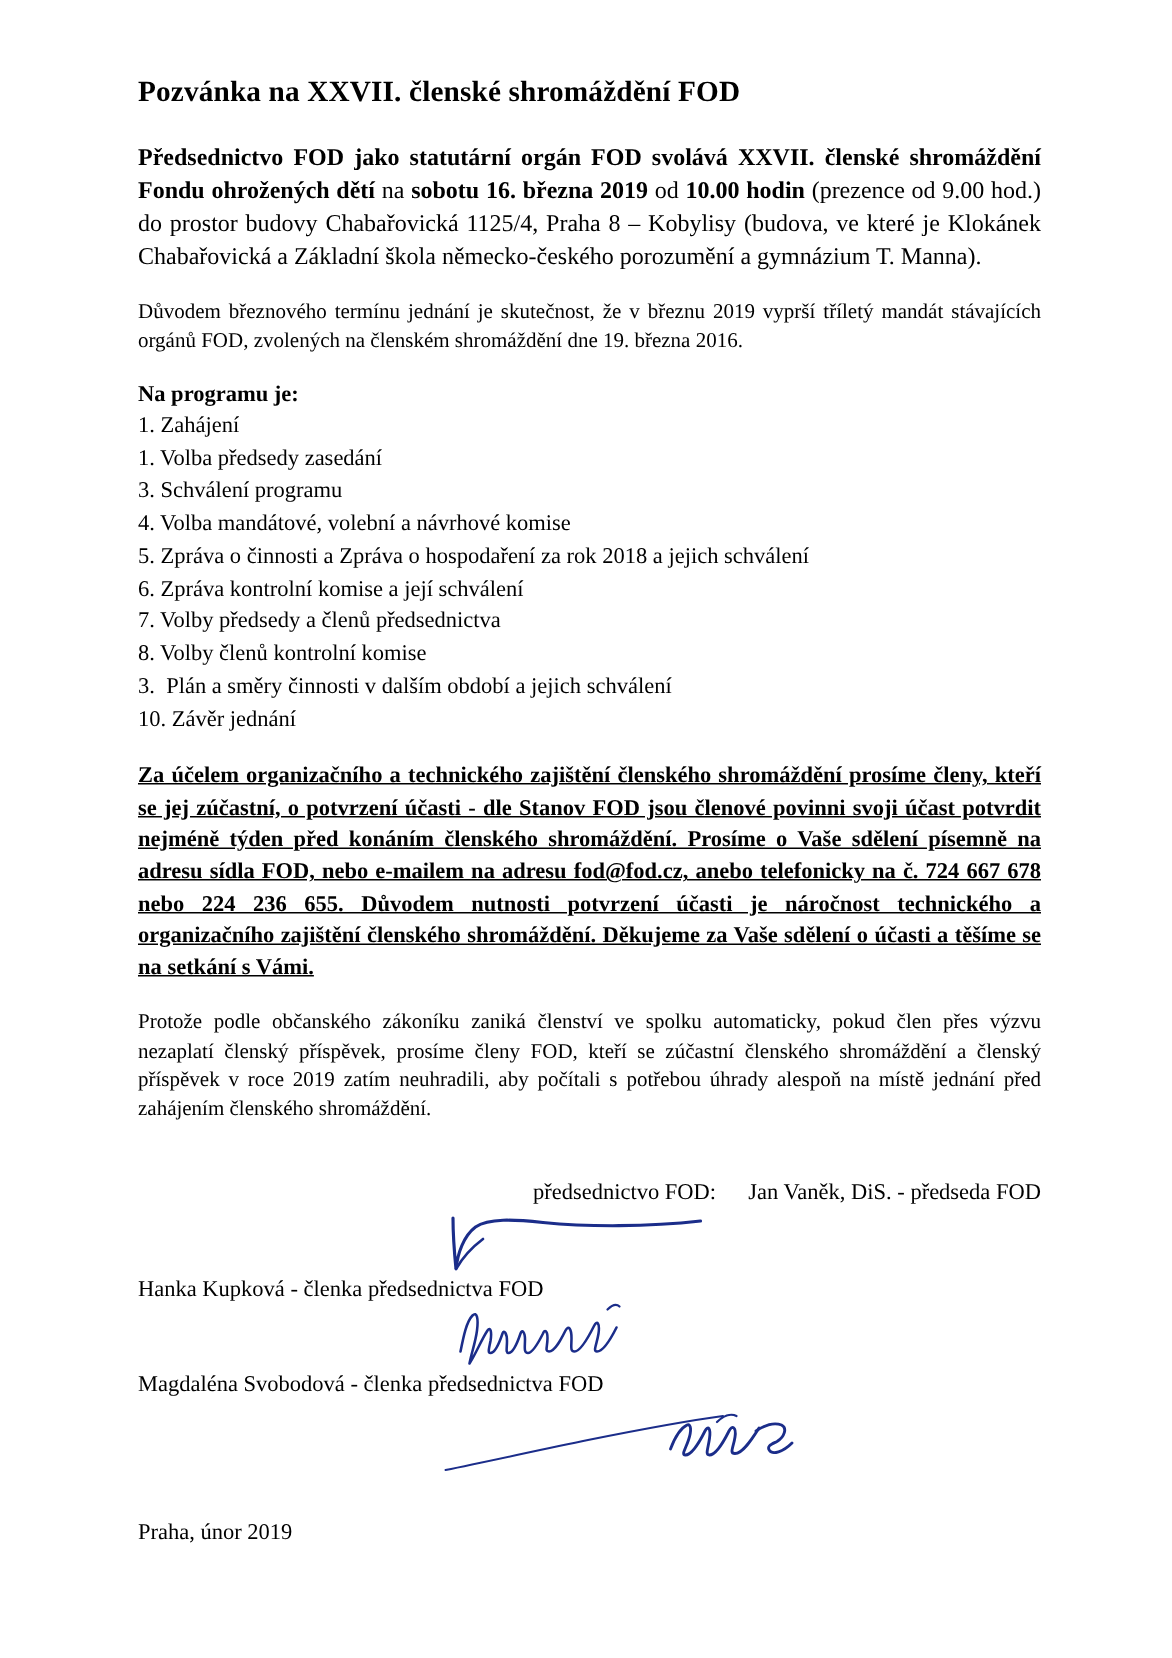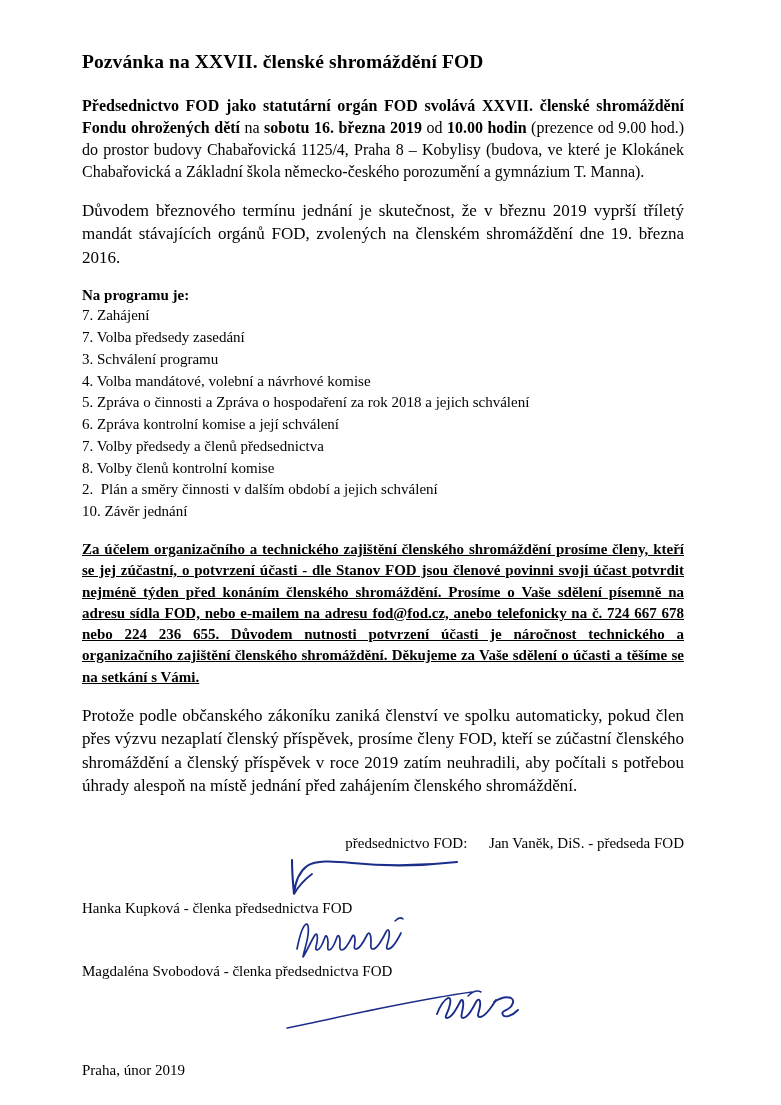--- a/index.html
+++ b/index.html
@@ -17,34 +17,34 @@
   }
   .page {
     position: absolute;
     left: 0; top: 0;
     width: 781px;
     height: 1105px;
     background: #fff;
   }
   .content {
     position: absolute;
-    left: 82px;
+    left: 92px;
     top: 50px;
     width: 602px;
   }
   h1.title {
     font-size: 19.5px;
     font-weight: bold;
     margin: 0 0 22px 0;
     letter-spacing: 0.1px;
     line-height: 1.2;
   }
   p {
     margin: 0;
-    font-size: 17px;
+    font-size: 14px;
     line-height: 1.37;
     text-align: justify;
   }
   .para-gap {
     height: 16px;
   }
   .b { font-weight: bold; }
   .intro {
     text-align: justify;
     font-size: 16px;
@@ -110,29 +110,29 @@
 
     <div class="para-gap"></div>
 
     <p>Důvodem březnového termínu jednání je skutečnost, že v březnu 2019 vyprší tříletý mandát stávajících orgánů FOD, zvolených na členském shromáždění dne 19. března 2016.</p>
 
     <div class="para-gap"></div>
 
     <p class="agenda-head">Na programu je:</p>
 
     <ol class="agenda">
-      <li>7. Zahájení</li>
-      <li>7. Volba předsedy zasedání</li>
+      <li>1. Zahájení</li>
+      <li>1. Volba předsedy zasedání</li>
       <li>3. Schválení programu</li>
       <li>4. Volba mandátové, volební a návrhové komise</li>
       <li>5. Zpráva o činnosti a Zpráva o hospodaření za rok 2018 a jejich schválení</li>
       <li>6. Zpráva kontrolní komise a její schválení</li>
       <li>7. Volby předsedy a členů předsednictva</li>
       <li>8. Volby členů kontrolní komise</li>
-      <li>2.  Plán a směry činnosti v dalším období a jejich schválení</li>
+      <li>3.  Plán a směry činnosti v dalším období a jejich schválení</li>
       <li>10. Závěr jednání</li>
     </ol>
 
 
     <div class="para-gap"></div>
 
     <p class="bold-block">Za účelem organizačního a technického zajištění členského shromáždění prosíme členy, kteří se jej zúčastní, o potvrzení účasti - dle Stanov FOD jsou členové povinni svoji účast potvrdit nejméně týden před konáním členského shromáždění. Prosíme o Vaše sdělení písemně na adresu sídla FOD, nebo e-mailem na adresu fod@fod.cz, anebo telefonicky na č. 724 667 678 nebo 224 236 655. Důvodem nutnosti potvrzení účasti je náročnost technického a organizačního zajištění členského shromáždění. Děkujeme za Vaše sdělení o účasti a těšíme se na setkání s Vámi.</p>
 
     <div class="para-gap"></div>
 

